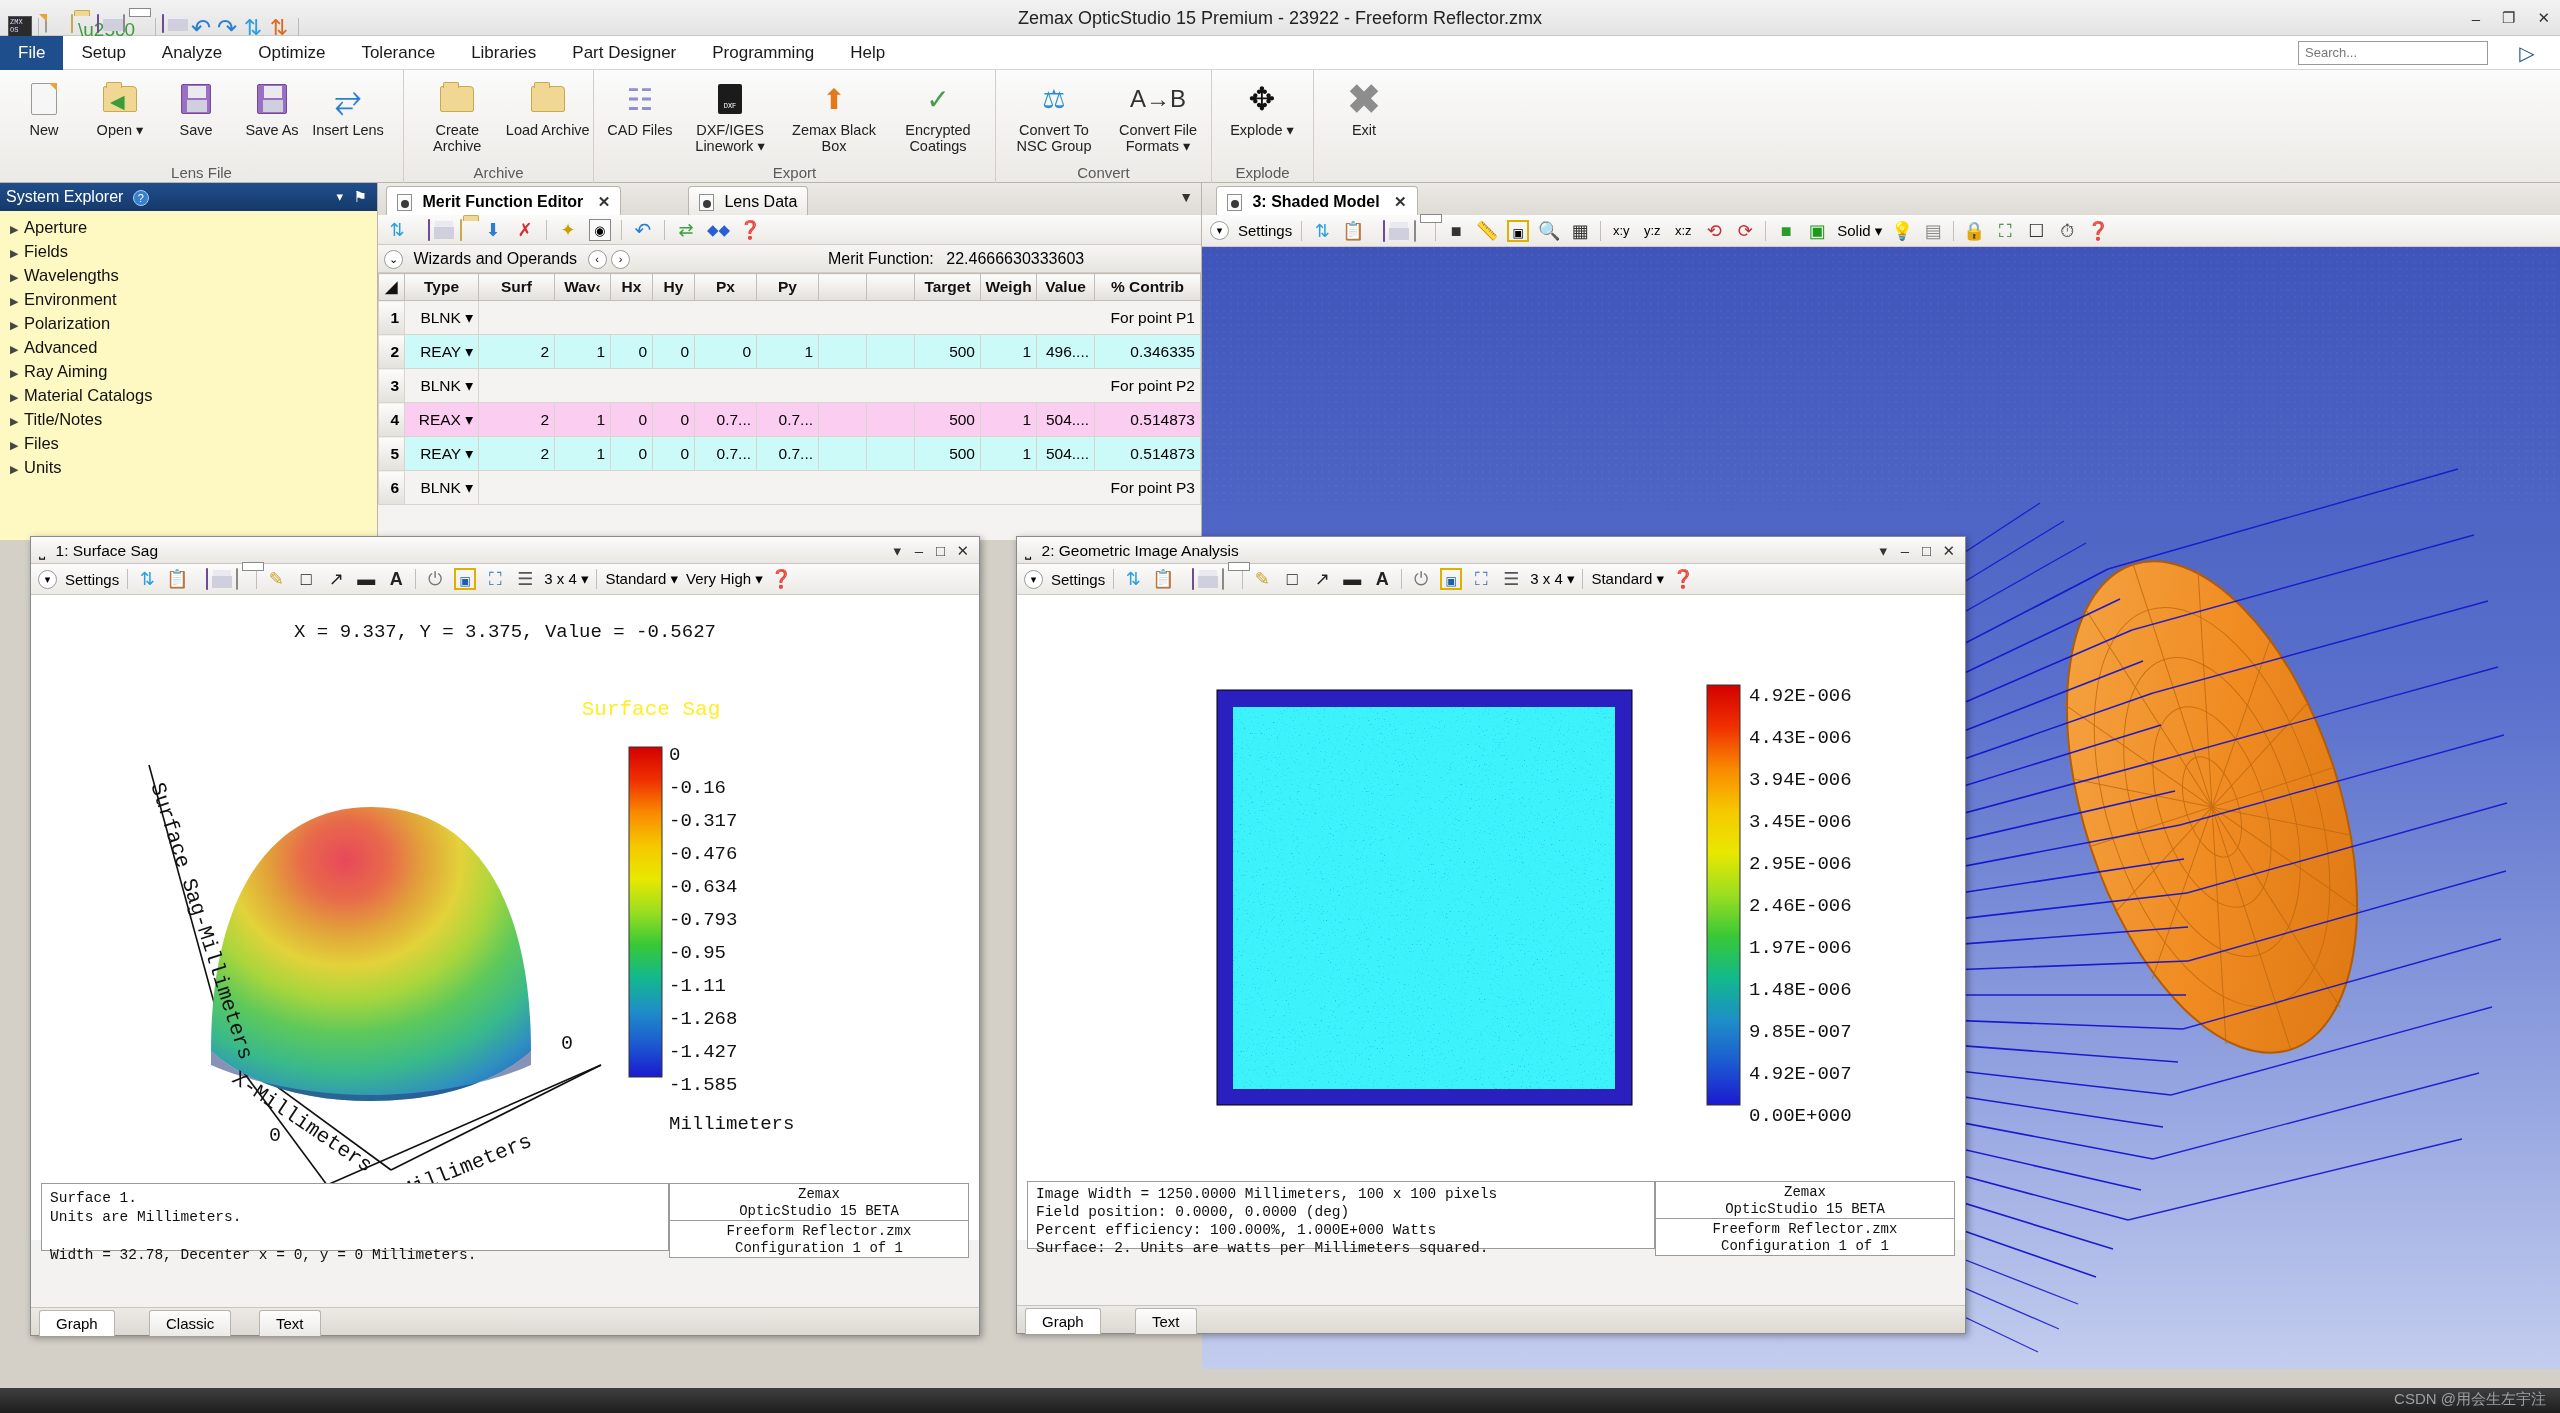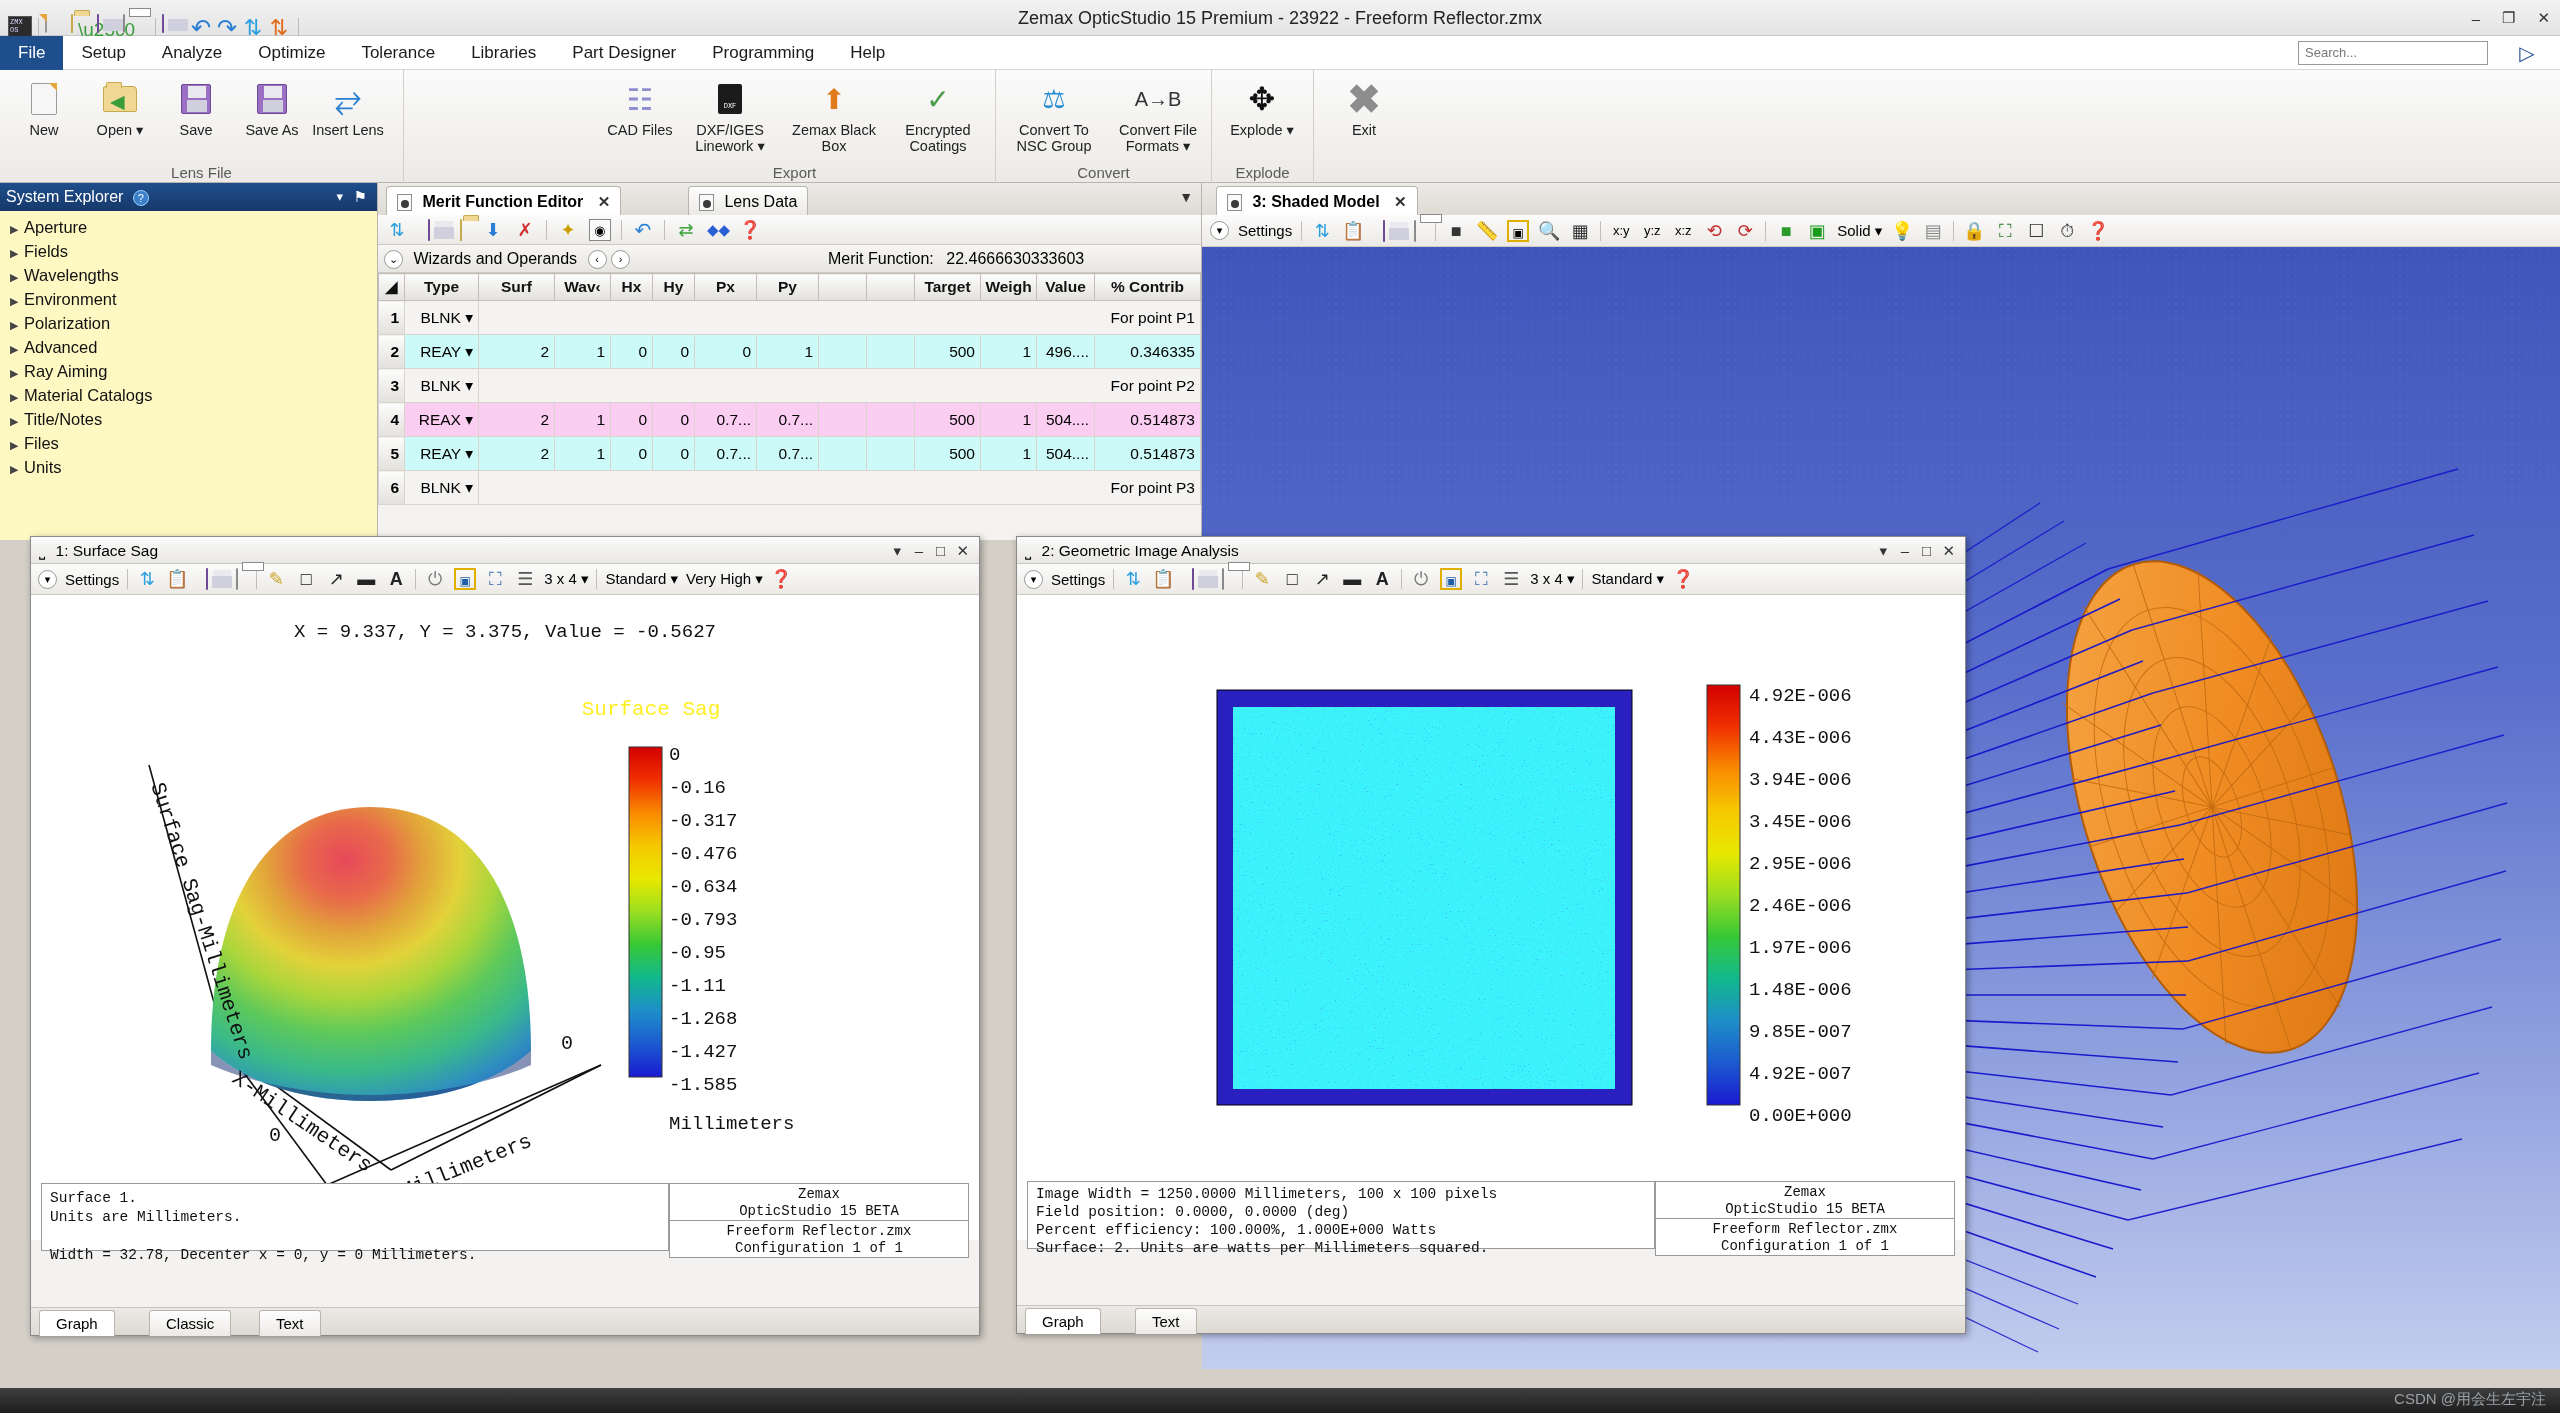--- a/index.html
+++ b/index.html
@@ -244,20 +244,37 @@
           <div class="lbl">Save As</div>
         </div>
         <div class="rbtn">
           <div class="ico" style="color:#2a7fd4;font-size:34px">⥂</div>
           <div class="lbl">Insert Lens</div>
         </div>
       </div>
       <div class="rgroup-label">Lens File</div>
     </div>
 
+    <div class="rgroup" style="left:404px;width:190px;">
+      <div class="rbtns" style="padding-left:8px">
+        <div class="rbtn wide">
+          <div class="ico">
+              <span class="folder-ico"></span>
+            </div>
+          <div class="lbl">Create Archive</div>
+        </div>
+        <div class="rbtn wide">
+          <div class="ico">
+              <span class="folder-ico"></span>
+            </div>
+          <div class="lbl">Load Archive</div>
+        </div>
+      </div>
+      <div class="rgroup-label">Archive</div>
+    </div>
 
     <div class="rgroup" style="left:594px;width:402px;">
       <div class="rbtns" style="padding-left:8px">
         <div class="rbtn">
           <div class="ico" style="color:#8f8fd0;font-size:30px">☷</div>
           <div class="lbl">CAD Files</div>
         </div>
         <div class="rbtn wide">
           <div class="ico">
               <span class="blk-ico">DXF</span>
@@ -276,21 +293,21 @@
       <div class="rgroup-label">Export</div>
     </div>
 
     <div class="rgroup" style="left:996px;width:216px;">
       <div class="rbtns" style="padding-left:6px">
         <div class="rbtn wide">
           <div class="ico" style="font-size:26px;color:#2a8fd4">⚖</div>
           <div class="lbl">Convert To NSC Group</div>
         </div>
         <div class="rbtn wide">
-          <div class="ico" style="font-size:20px;color:#333">A→B</div>
+          <div class="ico" style="font-size:24px;color:#333">A→B</div>
           <div class="lbl">Convert File Formats ▾</div>
         </div>
       </div>
       <div class="rgroup-label">Convert</div>
     </div>
 
     <div class="rgroup" style="left:1212px;width:102px;">
       <div class="rbtns" style="padding-left:12px">
         <div class="rbtn">
           <div class="ico expl-ico">✥</div>

